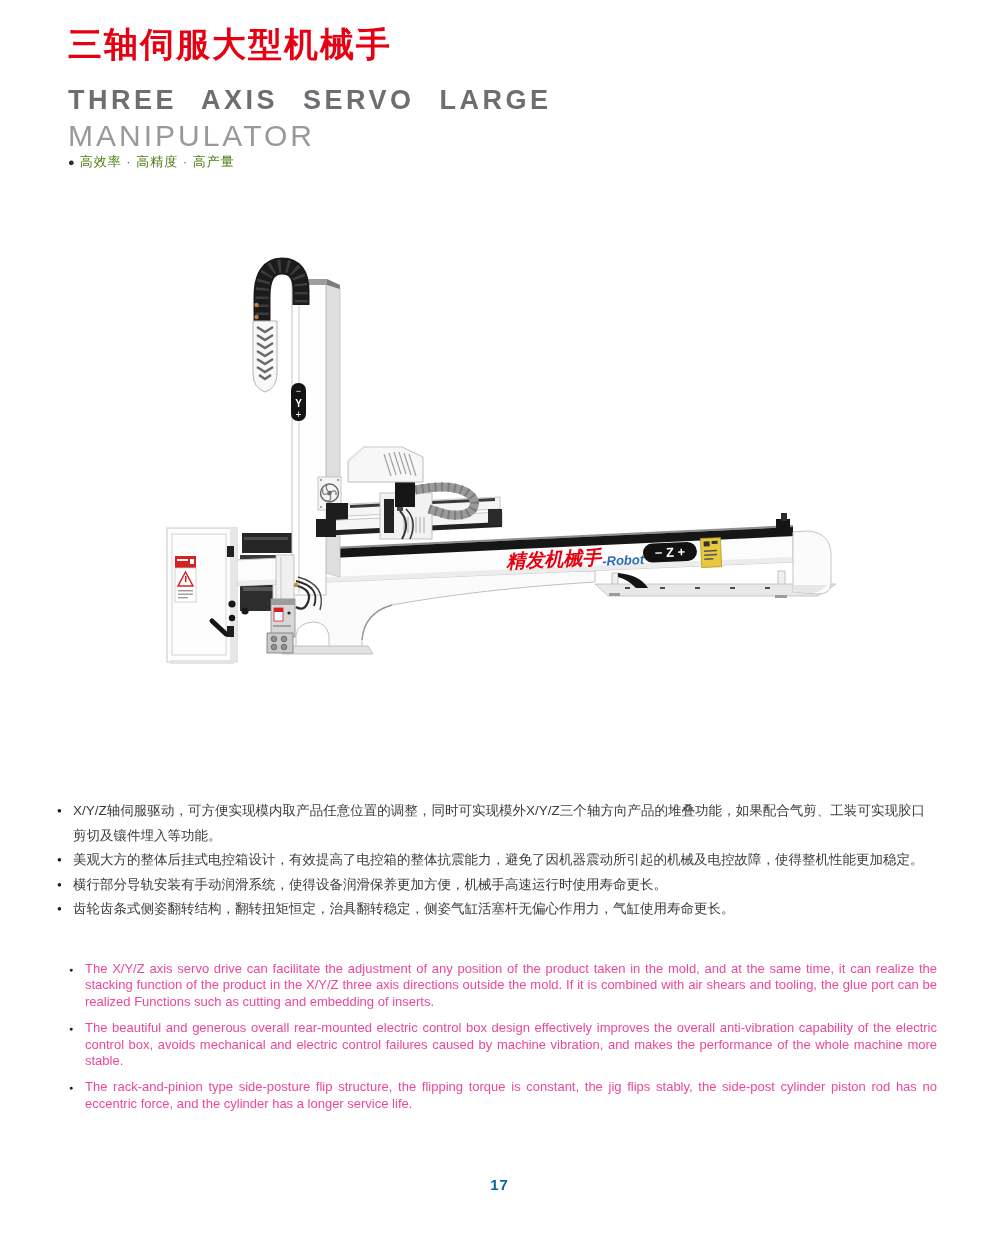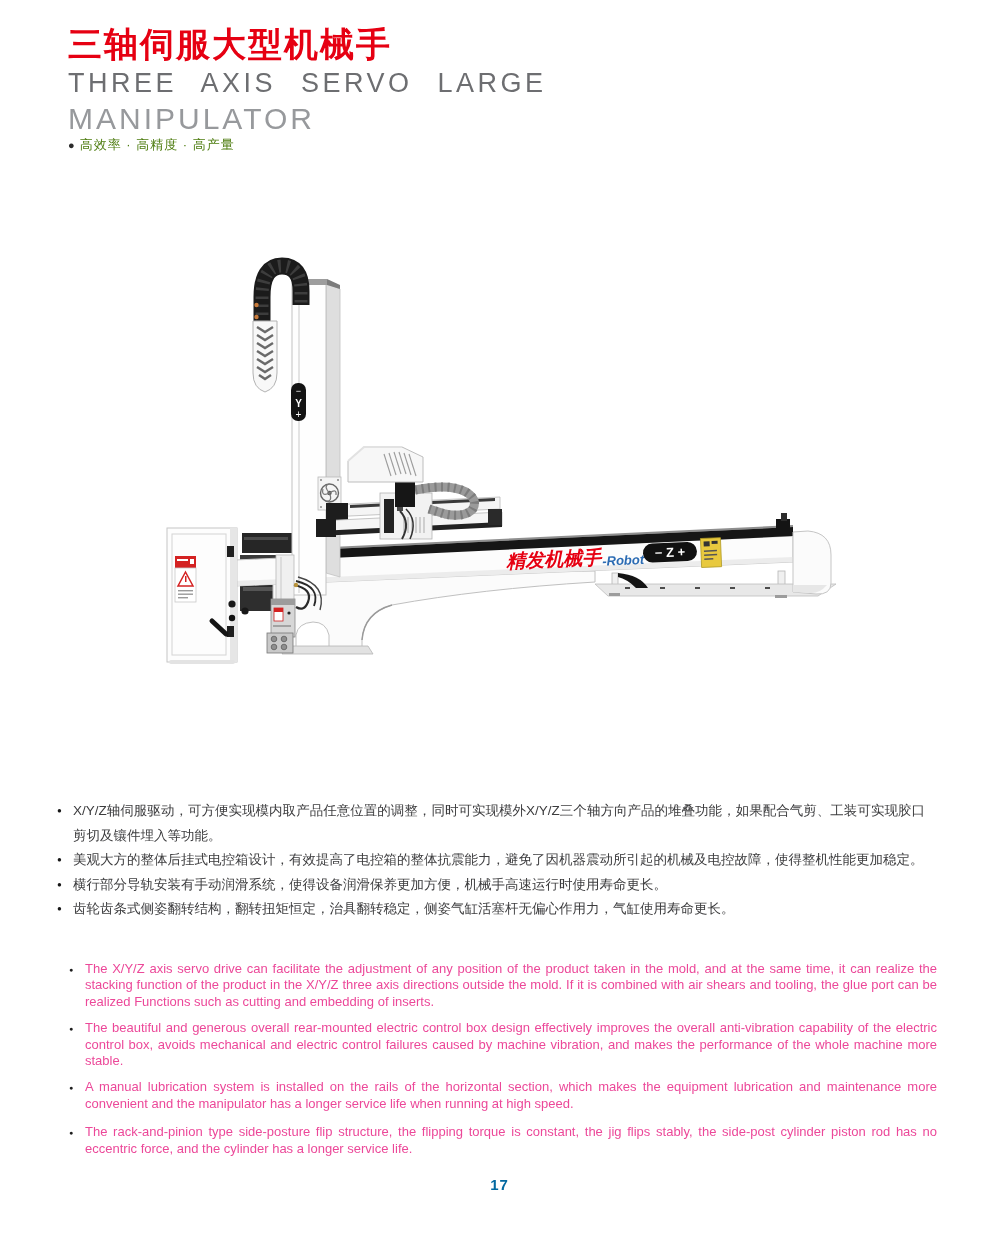--- a/index.html
+++ b/index.html
@@ -7,21 +7,21 @@
   body {
     width:999px; height:1243px; position:relative; overflow:hidden;
     font-family:"Liberation Sans","DejaVu Sans",sans-serif;
   }
   .title-block { position:absolute; left:68px; top:25px; }
   .title-cn {
     font-size:34px; font-weight:900; color:#e60012;
     letter-spacing:2px; line-height:1.12; white-space:nowrap;
   }
   .title-en1 {
-    margin-top:5px; font-size:27px; font-weight:normal; color:#6d6e71;
+    margin-top:22px; font-size:27px; font-weight:bold; color:#6d6e71;
     letter-spacing:3.5px; word-spacing:14px; white-space:nowrap;text-align:right;
   }
   .title-en2 {
     margin-top:3px; font-size:30px; font-weight:300; color:#97999c;
     letter-spacing:3px; white-space:nowrap;
   }
   .tagline {
     font-size:13px; color:#4d7c0f; letter-spacing:1px;
   }
   .tagline::before { content:"● "; font-size:11px; color:#2b2b2b; }
@@ -251,17 +251,16 @@
 <ul class="features features-cn">
   <li>X/Y/Z轴伺服驱动，可方便实现模内取产品任意位置的调整，同时可实现模外X/Y/Z三个轴方向产品的堆叠功能，如果配合气剪、工装可实现胶口剪切及镶件埋入等功能。</li>
   <li>美观大方的整体后挂式电控箱设计，有效提高了电控箱的整体抗震能力，避免了因机器震动所引起的机械及电控故障，使得整机性能更加稳定。</li>
   <li>横行部分导轨安装有手动润滑系统，使得设备润滑保养更加方便，机械手高速运行时使用寿命更长。</li>
   <li>齿轮齿条式侧姿翻转结构，翻转扭矩恒定，治具翻转稳定，侧姿气缸活塞杆无偏心作用力，气缸使用寿命更长。</li>
 </ul>
 
 <ul class="features features-en">
   <li>The X/Y/Z axis servo drive can facilitate the adjustment of any position of the product taken in the mold, and at the same time, it can realize the stacking function of the product in the X/Y/Z three axis directions outside the mold. If it is combined with air shears and tooling, the glue port can be realized Functions such as cutting and embedding of inserts.</li>
   <li>The beautiful and generous overall rear-mounted electric control box design effectively improves the overall anti-vibration capability of the electric control box, avoids mechanical and electric control failures caused by machine vibration, and makes the performance of the whole machine more stable.</li>
-  <li class="gap-lg">A manual lubrication system is installed on the rails of the horizontal section, which makes the equipment lubrication and maintenance more convenient and the manipulator has a longer service life when running at high speed.</li>
   <li>The rack-and-pinion type side-posture flip structure, the flipping torque is constant, the jig flips stably, the side-post cylinder piston rod has no eccentric force, and the cylinder has a longer service life.</li>
 </ul>
 
 <div class="page-number">17</div>
 
 </body></html>

